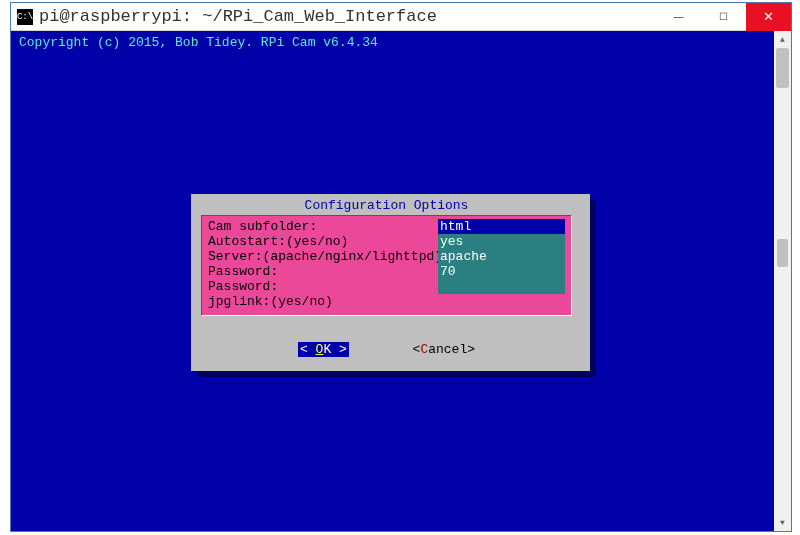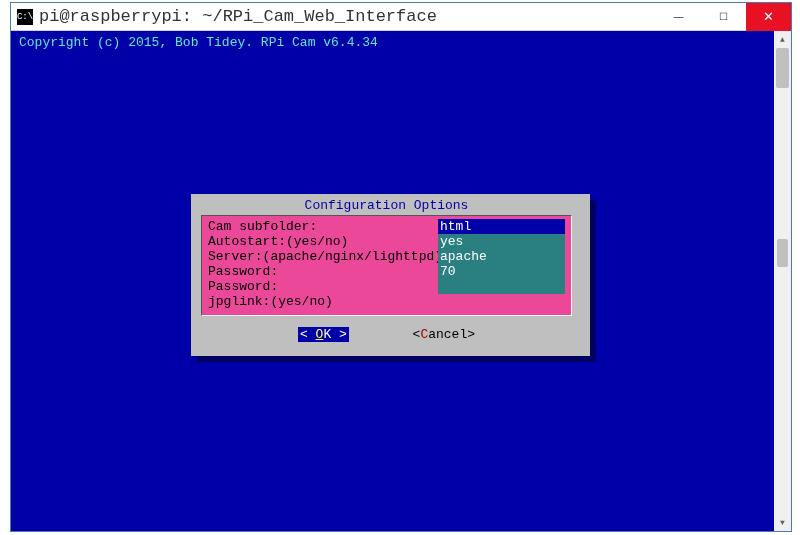--- a/index.html
+++ b/index.html
@@ -131,21 +131,21 @@
   color: #fff;
   flex: 1;
   padding-left: 2px;
   white-space: pre;
 }
 .fieldval.sel {
   background: #0000a8;
   color: #fff;
 }
 .buttons {
-  margin-top: 11px;
+  margin-top: 26px;
   margin-bottom: 4px;
   text-align: center;
 }
 .dlg-btn {
   display: inline-block;
   margin: 0 28px;
   color: #000;
 }
 .dlg-btn.sel {
   background: #0000a8;

